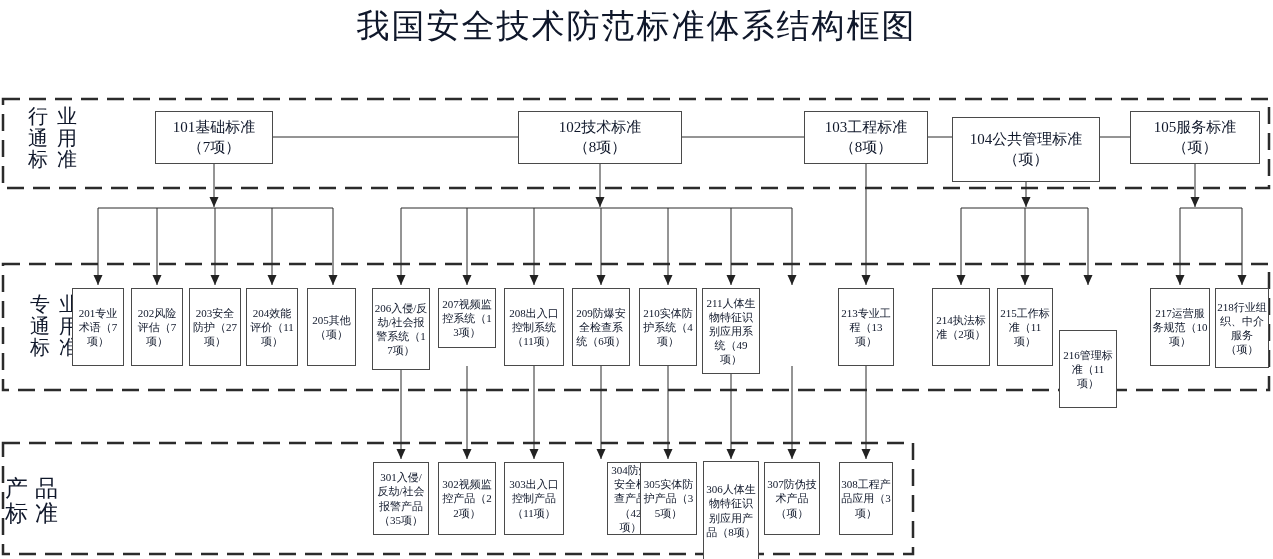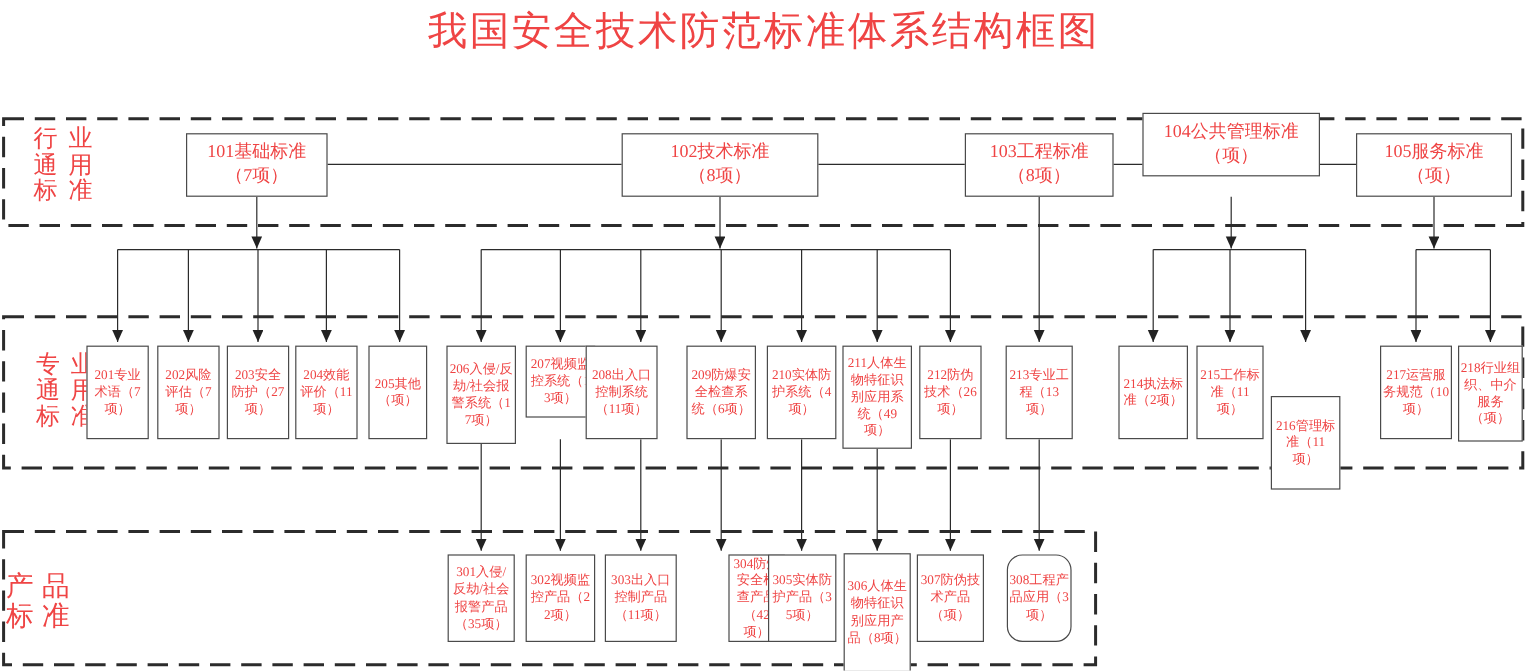--- a/index.html
+++ b/index.html
@@ -1,17 +1,17 @@
 <!DOCTYPE html>
 <html><head>
 <meta charset="utf-8">
 <style>
   html,body{margin:0;padding:0;background:#fff;}
   .stage{position:relative;width:1273px;height:559px;background:#fff;overflow:hidden;
-         font-family:"Liberation Serif","DejaVu Serif",serif;color:#ef4444;}
+         font-family:"Liberation Serif","DejaVu Serif",serif;color:#0f172a;}
   .title{position:absolute;left:0;top:4px;width:1273px;text-align:center;
          font-size:33px;letter-spacing:2px;z-index:2;}
   svg.wires{position:absolute;left:0;top:0;z-index:1;}
   .band-label{position:absolute;z-index:2;font-size:20px;line-height:1.08;
               letter-spacing:9px;white-space:pre-line;}
   .band-label.product{font-size:23px;letter-spacing:7px;}
   .node{position:absolute;box-sizing:border-box;background:#fff;border:1px solid #4a4a4a;
         display:flex;align-items:center;justify-content:center;text-align:center;
         white-space:pre-line;word-break:break-all;z-index:2;line-height:1.3;}
   .lvl1{font-size:15px;}
@@ -87,46 +87,45 @@
 标准</div>
   <div class="band-label product" style="left:5px;top:477px;">产品
 标准</div>
 
   <div class="node lvl1" style="left:155px;top:111px;width:118px;height:53px;">101基础标准
 （7项）</div>
   <div class="node lvl1" style="left:518px;top:111px;width:164px;height:53px;">102技术标准
 （8项）</div>
   <div class="node lvl1" style="left:804px;top:111px;width:124px;height:53px;">103工程标准
 （8项）</div>
-  <div class="node lvl1" style="left:952px;top:94px;width:148px;height:53px;">104公共管理标准
+  <div class="node lvl1" style="left:952px;top:117px;width:148px;height:65px;">104公共管理标准
 （项）</div>
   <div class="node lvl1" style="left:1130px;top:111px;width:130px;height:53px;">105服务标准
 （项）</div>
 
   <div class="node small" style="left:72px;top:288px;width:52px;height:78px;">201专业术语（7项）</div>
   <div class="node small" style="left:131px;top:288px;width:52px;height:78px;">202风险评估（7项）</div>
   <div class="node small" style="left:189px;top:288px;width:52px;height:78px;">203安全防护（27项）</div>
   <div class="node small" style="left:246px;top:288px;width:52px;height:78px;">204效能评价（11项）</div>
   <div class="node small" style="left:307px;top:288px;width:49px;height:78px;">205其他（项）</div>
   <div class="node small" style="left:372px;top:288px;width:58px;height:82px;">206入侵/反劫/社会报警系统（17项）</div>
   <div class="node small" style="left:438px;top:288px;width:58px;height:60px;">207视频监控系统（13项）</div>
-  <div class="node small" style="left:488px;top:288px;width:60px;height:78px;">208出入口控制系统（11项）</div>
+  <div class="node small" style="left:504px;top:288px;width:60px;height:78px;">208出入口控制系统（11项）</div>
   <div class="node small" style="left:572px;top:288px;width:58px;height:78px;">209防爆安全检查系统（6项）</div>
   <div class="node small" style="left:639px;top:288px;width:58px;height:78px;">210实体防护系统（4项）</div>
   <div class="node small" style="left:702px;top:288px;width:58px;height:86px;">211人体生物特征识别应用系统（49项）</div>
-  <div class="node small" style="left:766px;top:288px;width:52px;height:78px;">212防伪技术（26项）</div>
   <div class="node small" style="left:838px;top:288px;width:56px;height:78px;">213专业工程（13项）</div>
   <div class="node small" style="left:932px;top:288px;width:58px;height:78px;">214执法标准（2项）</div>
   <div class="node small" style="left:997px;top:288px;width:56px;height:78px;">215工作标准（11项）</div>
   <div class="node small" style="left:1059px;top:288px;width:58px;height:78px;margin-top:42px;">216管理标准（11项）</div>
   <div class="node small" style="left:1150px;top:288px;width:60px;height:78px;">217运营服务规范（10项）</div>
   <div class="node small" style="left:1215px;top:288px;width:54px;height:80px;">218行业组织、中介服务（项）</div>
 
   <div class="node small" style="left:373px;top:462px;width:56px;height:73px;">301入侵/反劫/社会报警产品（35项）</div>
   <div class="node small" style="left:438px;top:462px;width:58px;height:73px;">302视频监控产品（22项）</div>
   <div class="node small" style="left:504px;top:462px;width:60px;height:73px;">303出入口控制产品（11项）</div>
   <div class="node small" style="left:572px;top:462px;width:47px;height:73px;margin-left:35px;">304防爆安全检查产品（42项）</div>
   <div class="node small" style="left:640px;top:462px;width:57px;height:73px;">305实体防护产品（35项）</div>
   <div class="node small" style="left:703px;top:461px;width:56px;height:99px;font-family:Liberation Serif, serif;">306人体生物特征识别应用产品（8项）</div>
   <div class="node small" style="left:764px;top:462px;width:56px;height:73px;">307防伪技术产品（项）</div>
-  <div class="node small" style="left:839px;top:462px;width:54px;height:73px;border-radius:13px;">308工程产品应用（3项）</div>
+  <div class="node small" style="left:839px;top:462px;width:54px;height:73px;">308工程产品应用（3项）</div>
 
 </div>
 
 </body></html>

